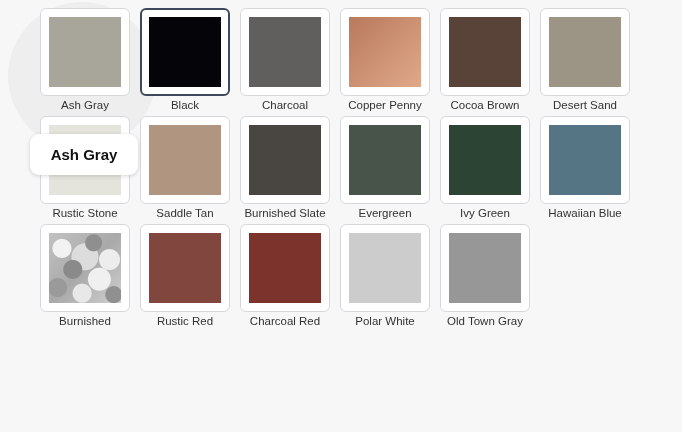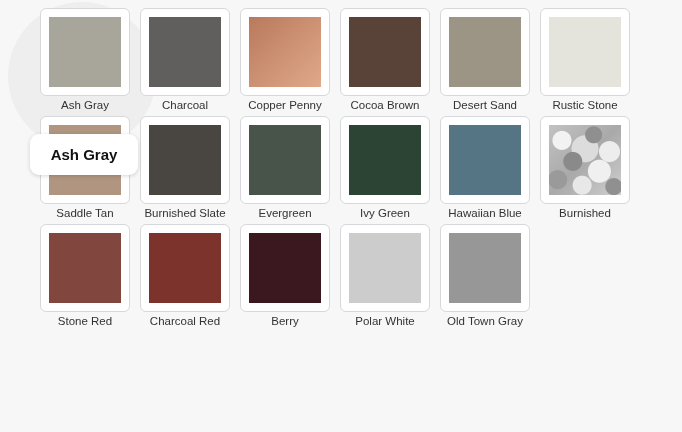--- a/index.html
+++ b/index.html
@@ -109,20 +109,26 @@
 <div id="hover-ripple"></div>
 
 <div id="swatch-grid">
     <div class="swatch-card-wrap">
       <div class="swatch-card">
         <div class="swatch-chip" style="background: rgb(168, 165, 155);"></div>
       </div>
       <span class="swatch-label">Ash Gray</span>
     </div>
     <div class="swatch-card-wrap">
+      <div class="swatch-card selected">
+        <div class="swatch-chip" style="background: rgb(4, 4, 9);"></div>
+      </div>
+      <span class="swatch-label">Black</span>
+    </div>
+    <div class="swatch-card-wrap">
       <div class="swatch-card">
         <div class="swatch-chip" style="background: rgb(96, 95, 93);"></div>
       </div>
       <span class="swatch-label">Charcoal</span>
     </div>
     <div class="swatch-card-wrap">
       <div class="swatch-card">
         <div class="swatch-chip" style="background: linear-gradient(135deg, rgb(185, 121, 92) 0%, rgb(224, 169, 138) 100%);"></div>
       </div>
       <span class="swatch-label">Copper Penny</span>
@@ -178,33 +184,27 @@
     <div class="swatch-card-wrap">
       <div class="swatch-card">
         <div class="swatch-chip" style="background: radial-gradient(circle at 18% 22%, rgb(242, 242, 242) 0px, rgb(242, 242, 242) 9px, transparent 10px), radial-gradient(circle at 62% 14%, rgb(143, 143, 143) 0px, rgb(143, 143, 143) 8px, transparent 9px), radial-gradient(circle at 84% 38%, rgb(237, 237, 237) 0px, rgb(237, 237, 237) 10px, transparent 11px), radial-gradient(circle at 33% 52%, rgb(138, 138, 138) 0px, rgb(138, 138, 138) 9px, transparent 10px), radial-gradient(circle at 70% 66%, rgb(240, 240, 240) 0px, rgb(240, 240, 240) 11px, transparent 12px), radial-gradient(circle at 12% 78%, rgb(154, 154, 154) 0px, rgb(154, 154, 154) 9px, transparent 10px), radial-gradient(circle at 46% 86%, rgb(232, 232, 232) 0px, rgb(232, 232, 232) 9px, transparent 10px), radial-gradient(circle at 90% 88%, rgb(144, 144, 144) 0px, rgb(144, 144, 144) 8px, transparent 9px), radial-gradient(circle at 50% 34%, rgb(220, 220, 220) 0px, rgb(220, 220, 220) 13px, transparent 14px), linear-gradient(135deg, rgb(194, 194, 194) 0%, rgb(169, 169, 169) 50%, rgb(207, 207, 207) 100%);"></div>
       </div>
       <span class="swatch-label">Burnished</span>
     </div>
     <div class="swatch-card-wrap">
       <div class="swatch-card">
         <div class="swatch-chip" style="background: rgb(129, 71, 63);"></div>
       </div>
-      <span class="swatch-label">Stone Red</span>
+      <span class="swatch-label">Rustic Red</span>
     </div>
     <div class="swatch-card-wrap">
       <div class="swatch-card">
         <div class="swatch-chip" style="background: rgb(123, 51, 44);"></div>
       </div>
       <span class="swatch-label">Charcoal Red</span>
-    </div>
-    <div class="swatch-card-wrap">
-      <div class="swatch-card">
-        <div class="swatch-chip" style="background: rgb(59, 24, 32);"></div>
-      </div>
-      <span class="swatch-label">Berry</span>
     </div>
     <div class="swatch-card-wrap">
       <div class="swatch-card">
         <div class="swatch-chip" style="background: rgb(204, 204, 204);"></div>
       </div>
       <span class="swatch-label">Polar White</span>
     </div>
     <div class="swatch-card-wrap">
       <div class="swatch-card">
         <div class="swatch-chip" style="background: rgb(151, 151, 151);"></div>

